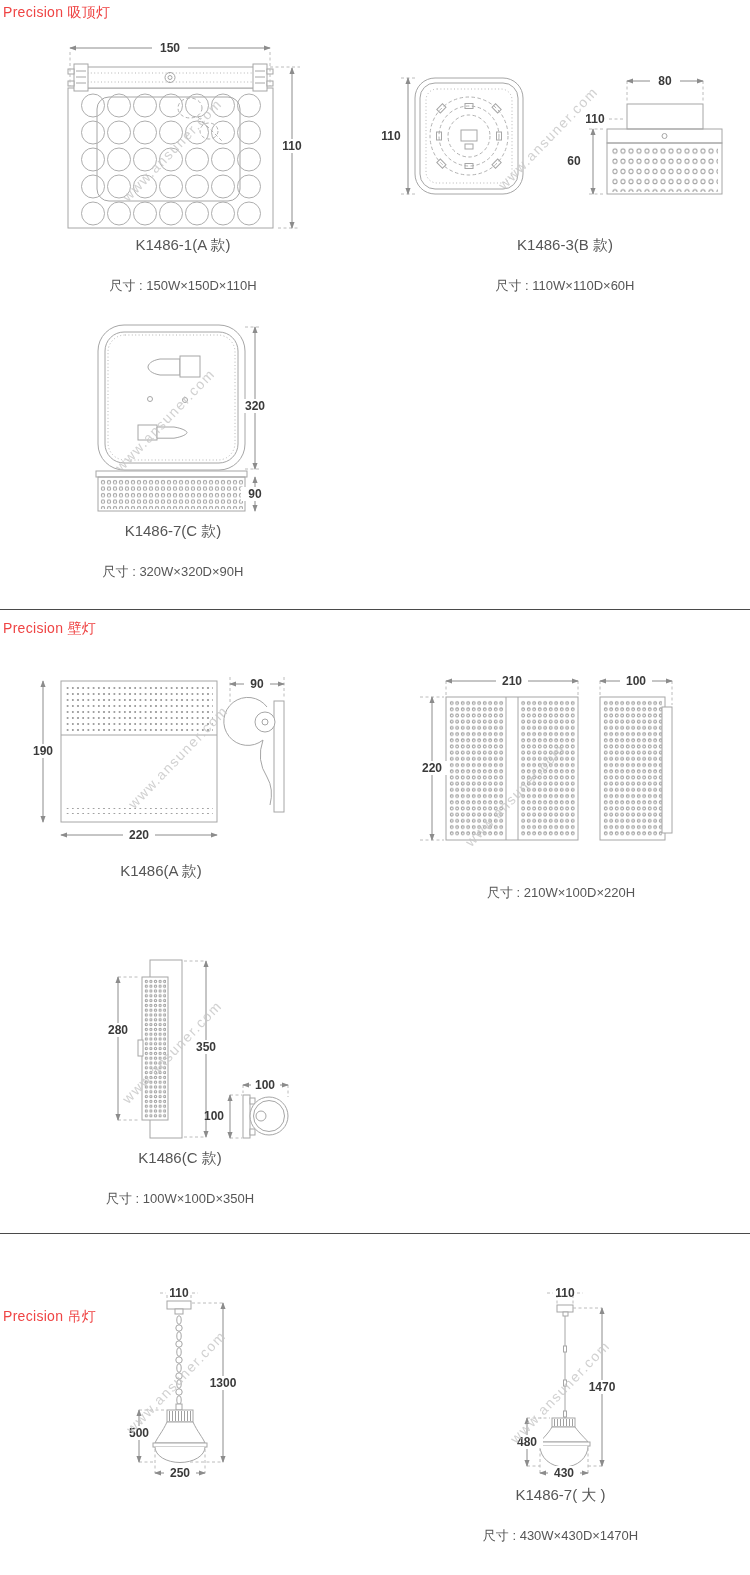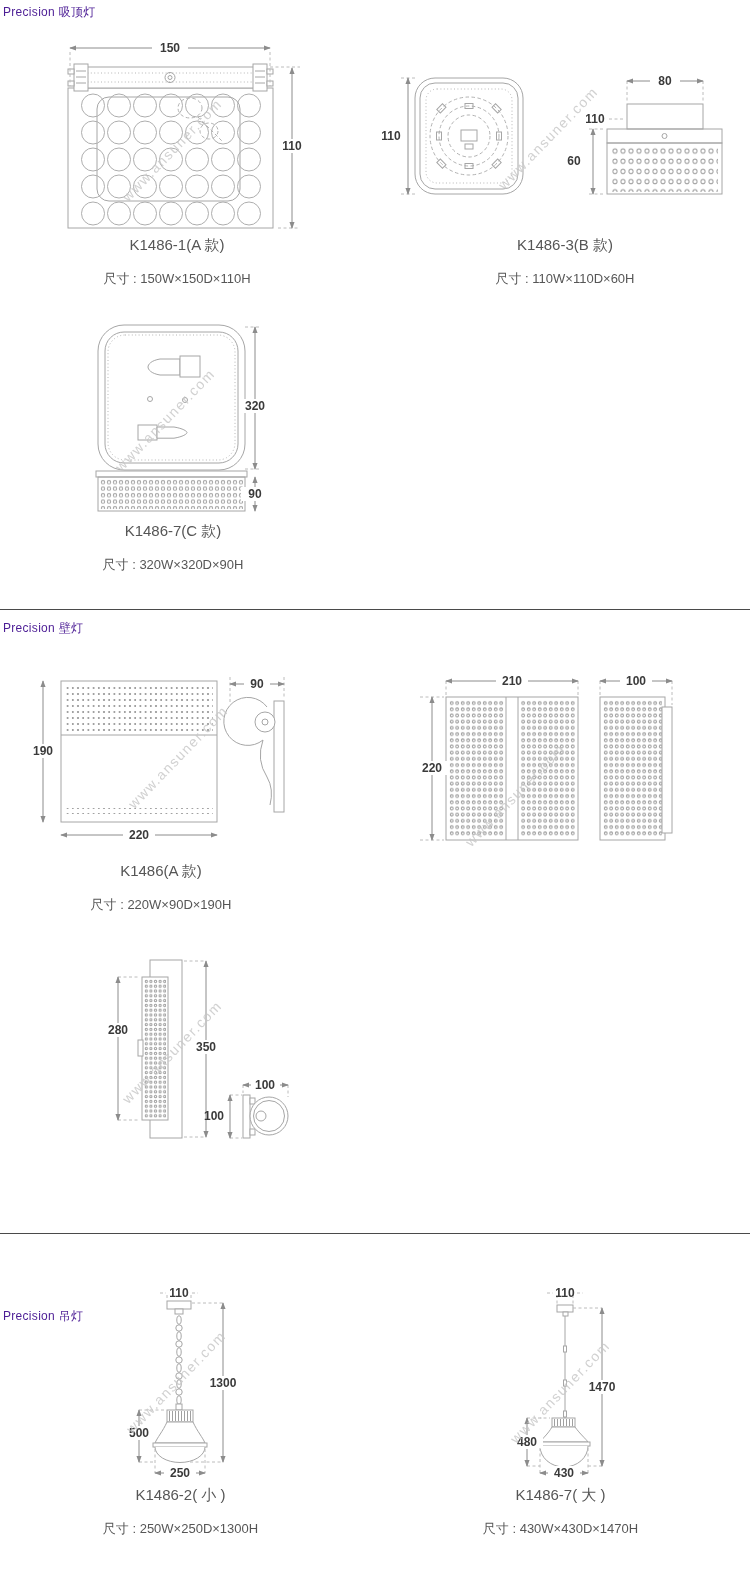--- a/index.html
+++ b/index.html
@@ -1,22 +1,22 @@
 <!DOCTYPE html>
 <html><head>
 <meta charset="utf-8">
 <style>
   html,body{margin:0;padding:0;background:#fff;}
   .page{position:relative;width:750px;height:1575px;background:#fff;overflow:hidden;
         font-family:"Liberation Sans",sans-serif;}
-  .heading{position:absolute;left:3px;font-size:12px;color:#4c1d95;letter-spacing:.3px;}
+  .heading{position:absolute;left:3px;font-size:14px;color:#ef4444;letter-spacing:.3px;}
   .divider{position:absolute;left:0;width:750px;height:0;border-top:1px solid #4a4a4a;}
   .cap{position:absolute;text-align:center;color:#565656;}
   .cap .model{font-size:15px;}
-  .cap .sizeln{font-size:13px;margin-top:15px;}
+  .cap .sizeln{font-size:13px;margin-top:22px;}
   .wm{position:absolute;color:#c6c6c6;opacity:.8;font-size:14px;letter-spacing:1.5px;
       transform:translate(-50%,-50%) rotate(-46deg);white-space:nowrap;pointer-events:none;}
   svg{position:absolute;overflow:visible;}
   .ln{stroke:#a6a6a6;fill:none;stroke-width:1;}
   .lnw{stroke:#a6a6a6;fill:#fff;stroke-width:1;}
   .dim{stroke:#8c8c8c;fill:none;stroke-width:1;}
   .ext{stroke:#bcbcbc;fill:none;stroke-width:1;stroke-dasharray:3 2.5;}
   .dsh{stroke:#b2b2b2;fill:none;stroke-width:1;stroke-dasharray:3.5 2.5;}
   .dotln{stroke:#b6b6b6;fill:none;stroke-width:1;stroke-dasharray:1 2.4;}
   .dotb{stroke:#b6b6b6;fill:none;stroke-width:1;stroke-dasharray:1 2.4;}
@@ -127,21 +127,21 @@
       <text class="dimtxt" x="290" y="27">80</text>
       <line class="ext" x1="234" y1="61" x2="250" y2="61"></line>
       <text class="dimtxt" x="220" y="65">110</text>
       <line class="ext" x1="214" y1="71" x2="230" y2="71"></line>
       <line class="ext" x1="214" y1="136" x2="230" y2="136"></line>
       <line class="dim" x1="218" y1="71" x2="218" y2="136" marker-start="url(#mB)" marker-end="url(#mB)"></line>
       <text class="dimtxt" x="199" y="107">60</text>
     </g>
   </svg>
 
-  <div class="cap" style="left:32px;top:236px;width:290px">
+  <div class="cap" style="left:38px;top:236px;width:290px">
     <div class="model">K1486-1(A 款)</div>
     <div class="sizeln">尺寸 : 150W×150D×110H</div>
   </div>
   <div class="cap" style="left:420px;top:236px;width:290px">
     <div class="model">K1486-3(B 款)</div>
     <div class="sizeln">尺寸 : 110W×110D×60H</div>
   </div>
 
   <svg style="left:55px;top:315px" width="235" height="210" viewBox="0 0 235 210">
     <defs>
@@ -259,23 +259,23 @@
       <line class="ext" x1="200" y1="16" x2="200" y2="30"></line>
       <line class="ext" x1="272" y1="16" x2="272" y2="40"></line>
       <line class="dim" x1="200" y1="16" x2="272" y2="16" marker-start="url(#mE)" marker-end="url(#mE)"></line>
       <rect class="wbg" x="220" y="9" width="32" height="14"></rect>
       <text class="dimtxt" x="236" y="20">100</text>
     </g>
   </svg>
 
   <div class="cap" style="left:11px;top:862px;width:300px">
     <div class="model">K1486(A 款)</div>
-    <div class="sizeln">尺寸 : 220W×90D×190H</div>
   </div>
   <div class="cap" style="left:411px;top:862px;width:300px">
+    <div class="sizeln">尺寸 : 210W×100D×220H</div>
   </div>
 
   <svg style="left:90px;top:945px" width="230" height="205" viewBox="0 0 230 205">
     <defs>
       <marker id="mF" viewBox="0 0 8 8" refX="7" refY="4" markerWidth="7" markerHeight="7" orient="auto-start-reverse">
         <path d="M0,1 L8,4 L0,7 Z" fill="#8c8c8c"></path>
       </marker>
       <pattern id="pF" patternUnits="userSpaceOnUse" x="54" y="34" width="4.6" height="4.8">
         <circle cx="2.3" cy="2.4" r="1.1" fill="none" stroke="#9a9a9a"></circle>
       </pattern>
@@ -310,20 +310,24 @@
       <line class="dim" x1="153" y1="140" x2="198" y2="140" marker-start="url(#mF)" marker-end="url(#mF)"></line>
       <rect class="wbg" x="161" y="133" width="29" height="14"></rect>
       <text class="dimtxt" x="175" y="144">100</text>
       <line class="ext" x1="140" y1="150" x2="152" y2="150"></line>
       <line class="ext" x1="140" y1="193" x2="152" y2="193"></line>
       <line class="dim" x1="140" y1="150" x2="140" y2="193" marker-start="url(#mF)" marker-end="url(#mF)"></line>
       <text class="dimtxt" x="124" y="175">100</text>
     </g>
   </svg>
 
+  <div class="cap" style="left:70px;top:1149px;width:220px">
+    <div class="model">K1486(C 款)</div>
+    <div class="sizeln">尺寸 : 100W×100D×350H</div>
+  </div>
 
   <div class="divider" style="top:1233px"></div>
 
   <div class="heading" style="top:1308px">Precision 吊灯</div>
 
   <svg style="left:100px;top:1280px" width="165" height="205" viewBox="0 0 165 205">
     <defs>
       <marker id="mG" viewBox="0 0 8 8" refX="7" refY="4" markerWidth="7" markerHeight="7" orient="auto-start-reverse">
         <path d="M0,1 L8,4 L0,7 Z" fill="#8c8c8c"></path>
       </marker>
@@ -415,24 +419,20 @@
       <rect class="wbg" x="25" y="155" width="32" height="14"></rect>
       <text class="dimtxt" x="41" y="166">480</text>
       <line class="ext" x1="54" y1="168" x2="54" y2="193"></line>
       <line class="ext" x1="102" y1="168" x2="102" y2="193"></line>
       <line class="dim" x1="54" y1="193" x2="102" y2="193" marker-start="url(#mH)" marker-end="url(#mH)"></line>
       <rect class="wbg" x="62" y="186" width="32" height="14"></rect>
       <text class="dimtxt" x="78" y="197">430</text>
     </g>
   </svg>
 
-  <div class="cap" style="left:98px;top:1486px;width:165px">
-    <div class="model">K1486-2( 小 )</div>
-    <div class="sizeln">尺寸 : 250W×250D×1300H</div>
-  </div>
   <div class="cap" style="left:478px;top:1486px;width:165px">
     <div class="model">K1486-7( 大 )</div>
     <div class="sizeln">尺寸 : 430W×430D×1470H</div>
   </div>
 
   <div class="wm" style="left:172px;top:150px">www.ansuner.com</div>
   <div class="wm" style="left:548px;top:138px">www.ansuner.com</div>
   <div class="wm" style="left:165px;top:420px">www.ansuner.com</div>
   <div class="wm" style="left:178px;top:757px">www.ansuner.com</div>
   <div class="wm" style="left:515px;top:795px">www.ansuner.com</div>

